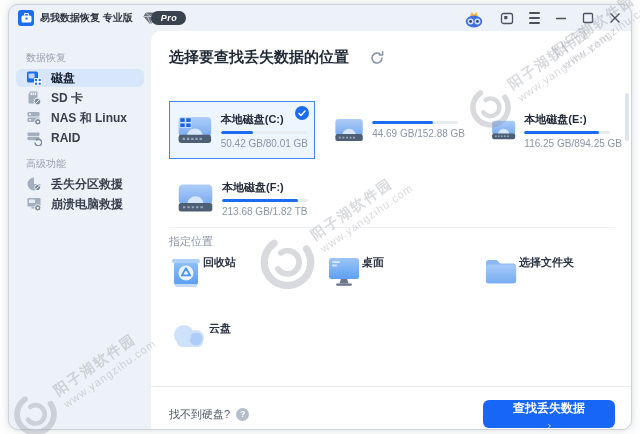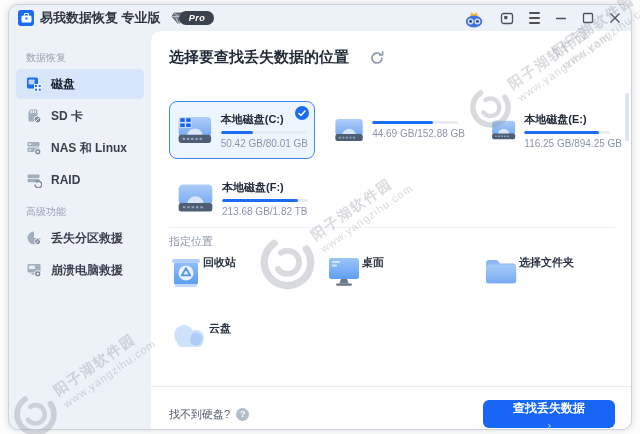--- a/index.html
+++ b/index.html
@@ -10,42 +10,42 @@
   }
   .window {
     position:absolute; left:8px; top:4px; width:624px; height:426px;
     background:#edf1f8; border:1px solid #ccd3dc; border-radius:10px;
     overflow:hidden; box-shadow:0 0 7px rgba(120,130,145,.28);
   }
   
   .titlebar { height:26px; display:flex; align-items:center; padding:0 10px 0 9px; }
   .app-icon { width:16px; height:16px; border-radius:3px; background:#1c6cf2;
     display:flex; align-items:center; justify-content:center; flex:0 0 auto; }
-  .app-title { font-size:13px; font-weight:700; color:#2e3640; margin-left:6px; white-space:nowrap; }
+  .app-title { font-size:10px; font-weight:700; color:#2e3640; margin-left:6px; white-space:nowrap; }
   .pro-wrap { display:flex; align-items:center; margin-left:10px; }
   .pro-pill { background:#3a424d; color:#fff; font-size:9px; font-style:italic;
     font-weight:700; padding:2px 9px 2px 10px; border-radius:9px; margin-left:-7px; letter-spacing:.5px; }
   .tb-right { margin-left:auto; display:flex; align-items:center; gap:15px; }
   .tb-btn { display:flex; align-items:center; justify-content:center; cursor:default; }
   .menu-icon span { display:block; width:11px; height:1.6px; background:#4a5260; margin:1.6px 0; border-radius:1px; }
   
   .sidebar { position:absolute; left:0; top:26px; bottom:0; width:142px; padding-top:10px; }
   .section-label { font-size:10px; color:#9aa3b2; margin:10px 0 4px 17px; }
-  .side-item { height:30px; margin:2px 7px; border-radius:6px; display:flex; align-items:center;
+  .side-item { height:18px; margin:2px 7px; border-radius:6px; display:flex; align-items:center;
     gap:9px; padding-left:10px; color:#39414e; font-size:12px; font-weight:600; white-space:nowrap; }
   .side-item.active { background:#d7e6fb; color:#15202e; }
   .side-ic { width:16px; height:16px; flex:0 0 auto; }
   
   .main { position:absolute; left:142px; top:26px; right:0; bottom:0;
     background:#fff; border-top-left-radius:10px; }
   .main-title { position:absolute; left:18px; top:17px; font-size:15px; font-weight:700;
     color:#1f2936; display:flex; align-items:center; gap:21px; }
   .group-label { font-size:11px; color:#8b95a6; position:absolute; left:18px; }
   .cards { position:absolute; left:18px; display:flex; gap:11px; }
-  .card { width:146px; height:58px; border:1px solid transparent; border-radius:8px;
+  .card { width:146px; height:58px; border:1px solid transparent; border-radius:0;
     display:flex; align-items:center; padding:0 6px 0 7px; gap:8px; position:relative; }
   .card.selected { background:#edf5ff; border-color:#3f87f5; }
   .card-info { display:flex; flex-direction:column; gap:4px; }
   .card-name { font-size:11px; font-weight:700; color:#222b38; white-space:nowrap; }
   .bar { width:86px; height:3px; background:#e7ebf2; border-radius:2px; overflow:hidden; }
   .bar-fill { height:100%; background:#1c6cf2; border-radius:2px; }
   .card-size { font-size:10px; color:#8b95a6; white-space:nowrap; }
   .check-badge { position:absolute; top:4px; right:5px; width:14px; height:14px;
     border-radius:50%; background:#1c6cf2; display:flex; align-items:center; justify-content:center; }
   .divider { position:absolute; left:18px; right:16px; top:196px; height:1px; background:#eef1f6; }

